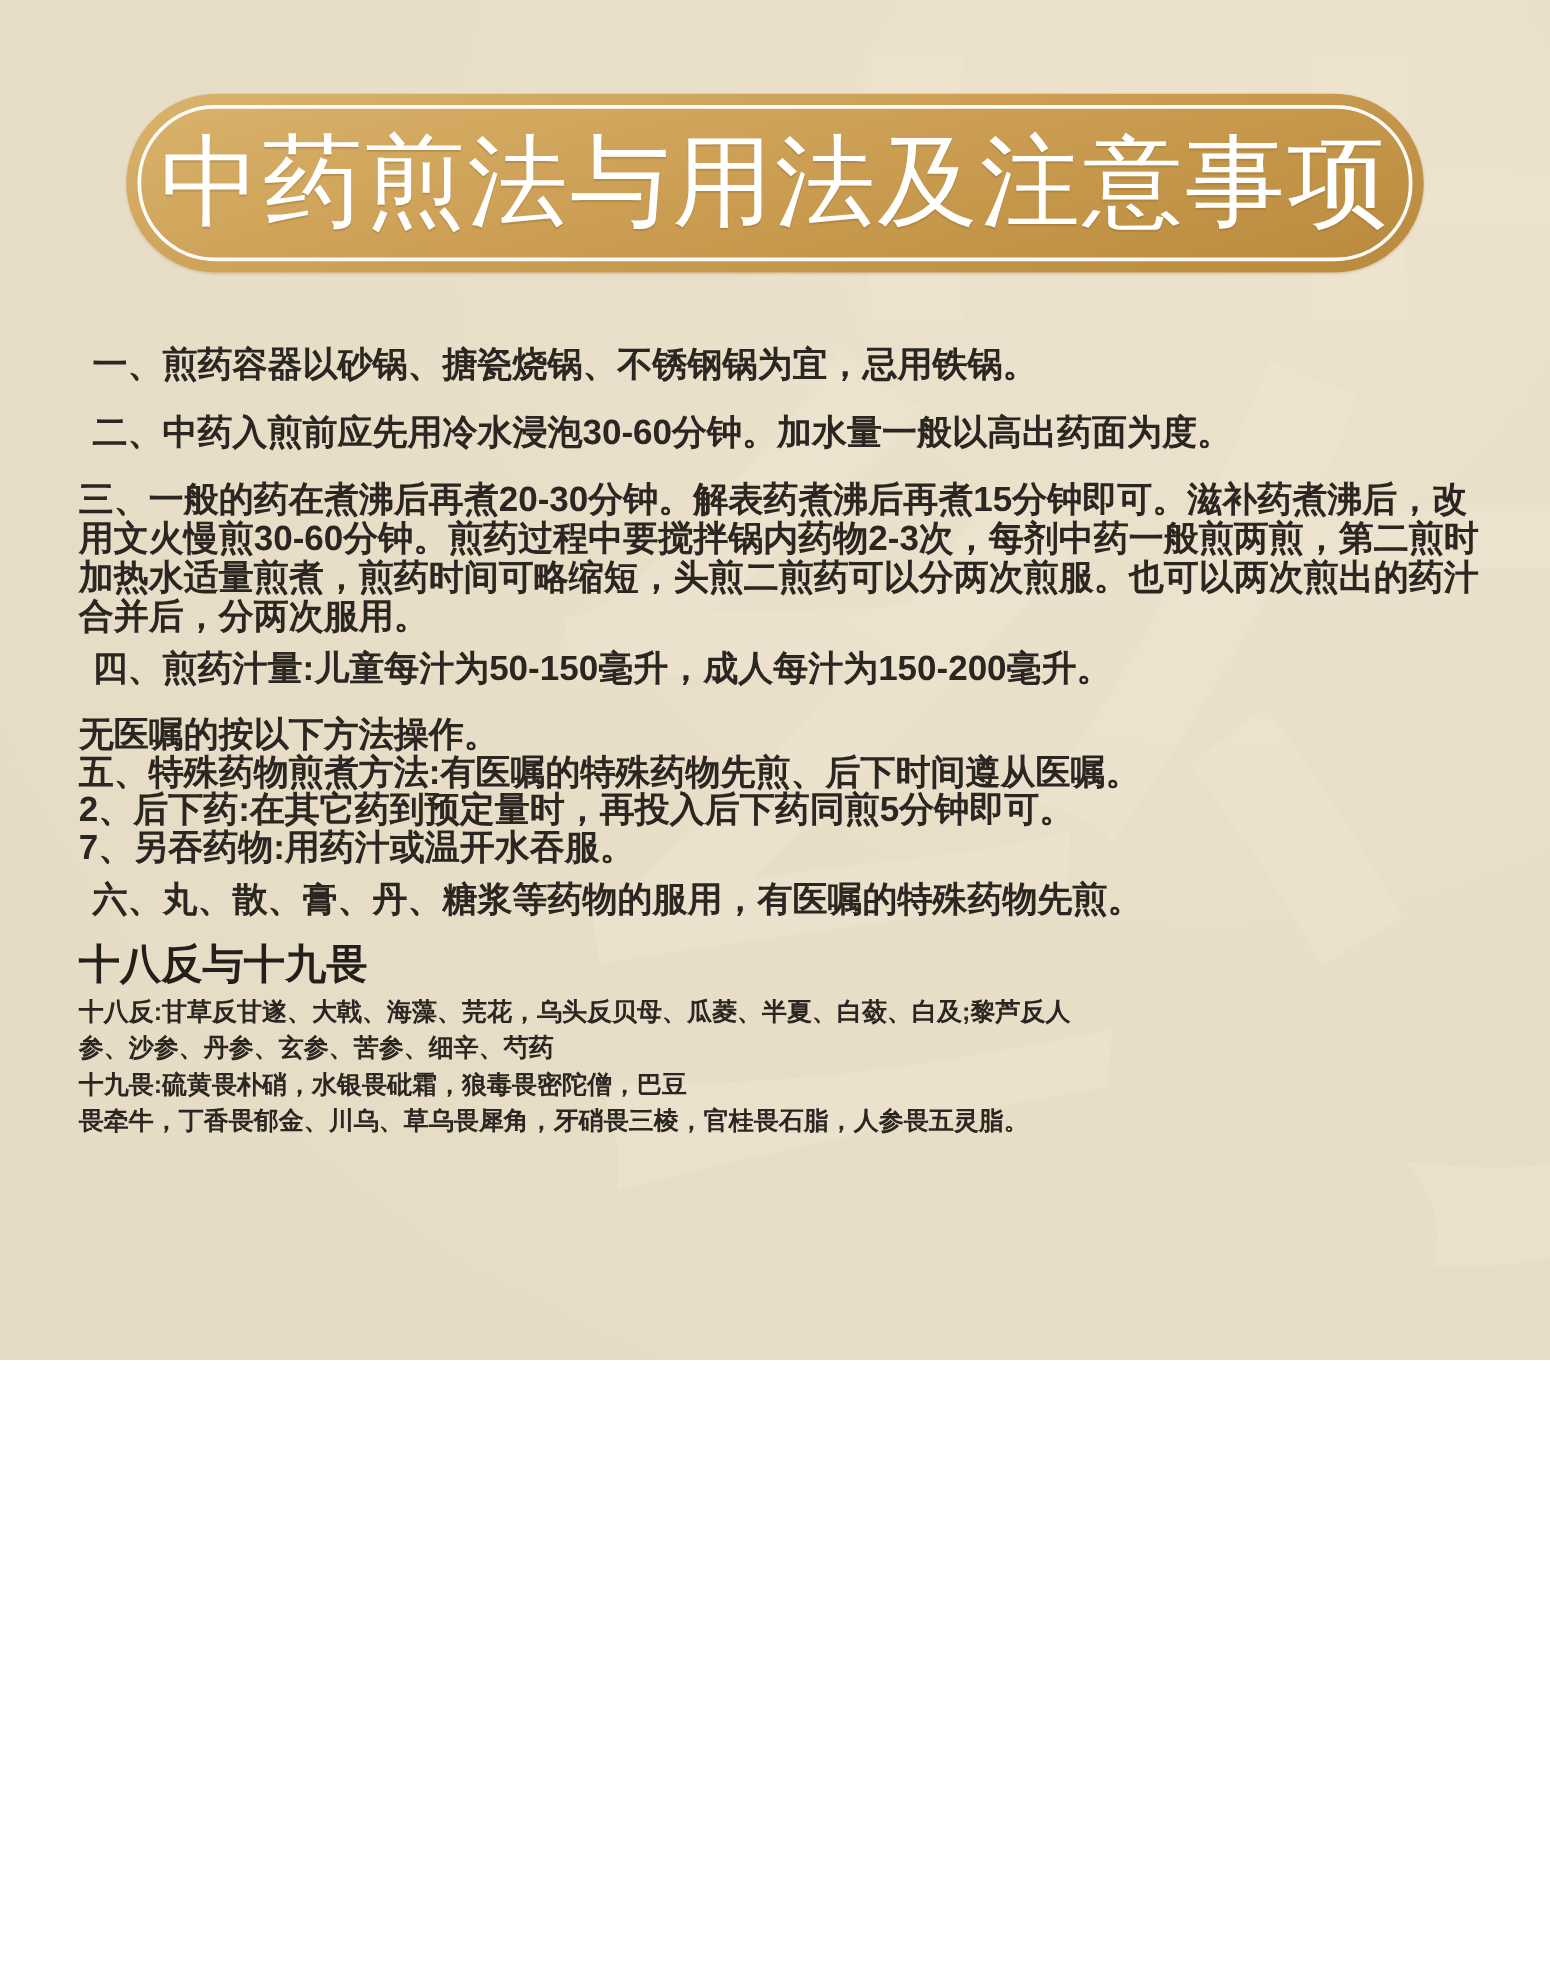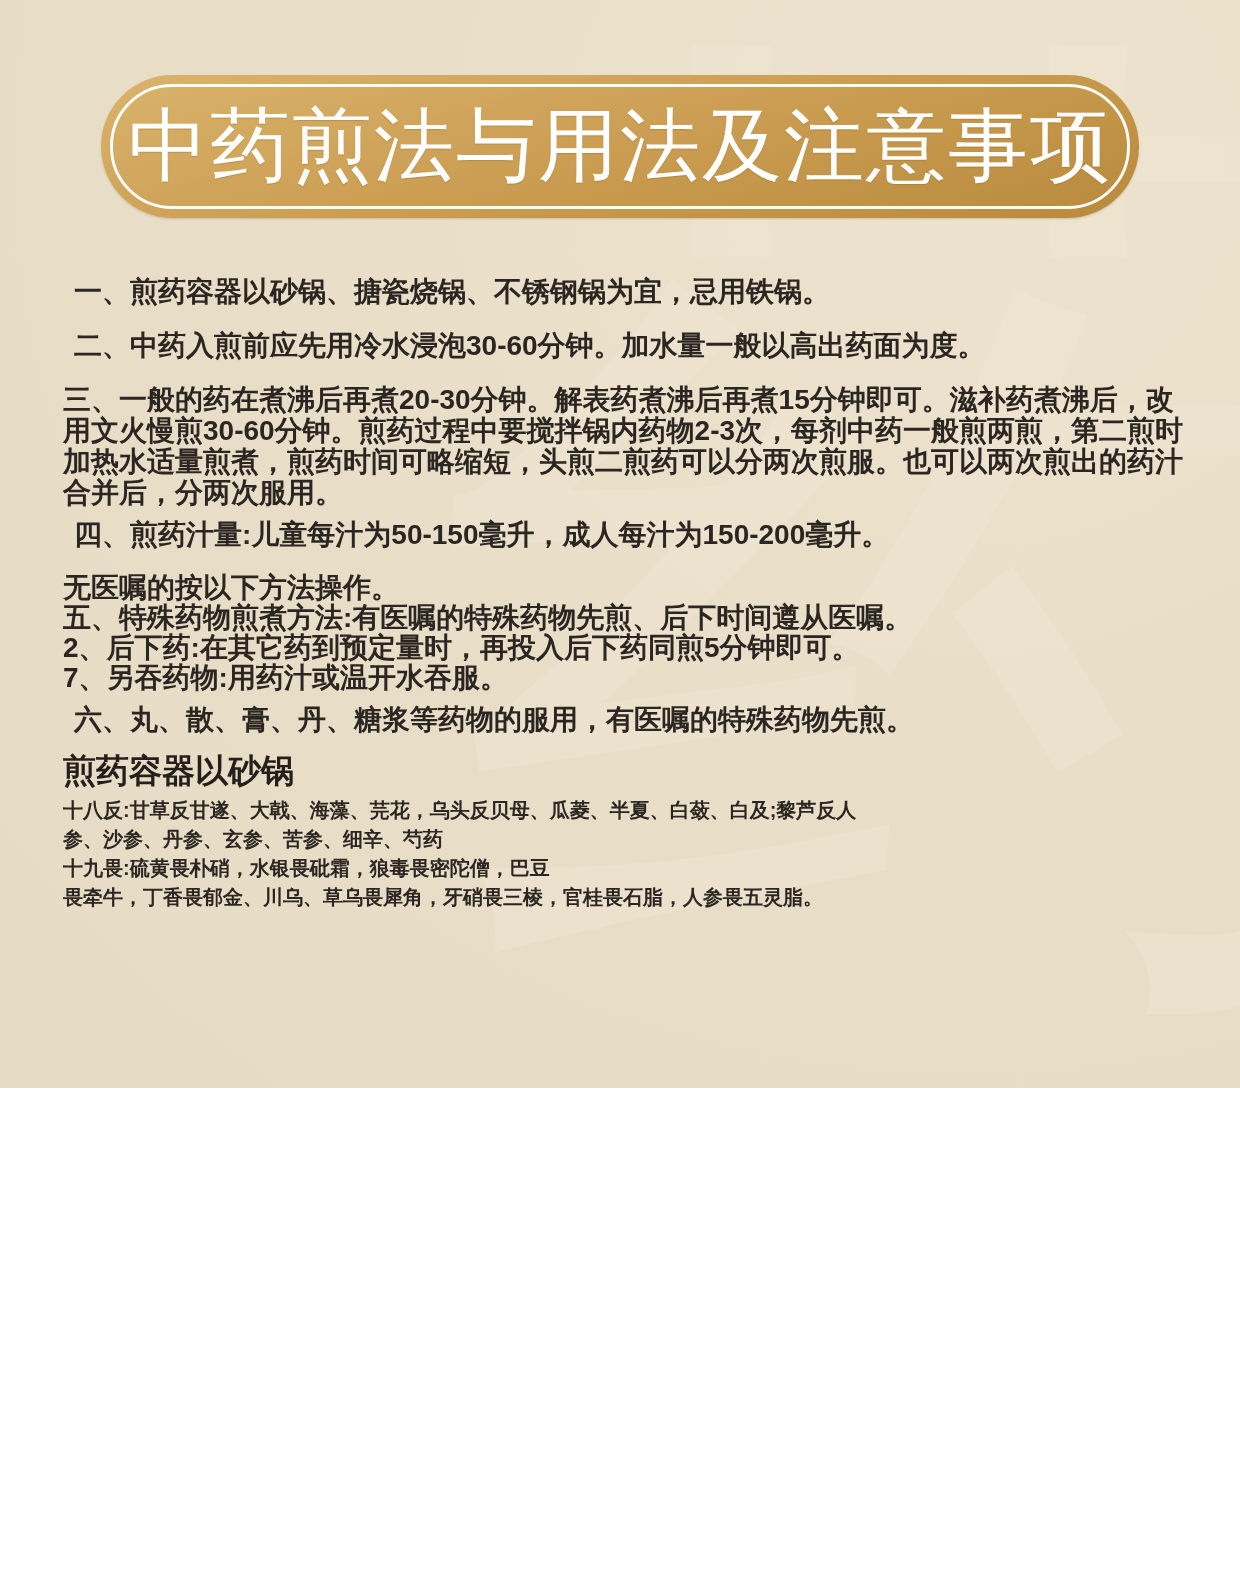--- a/index.html
+++ b/index.html
@@ -102,21 +102,21 @@
 
       <div class="block steps mb-sm">
         <div class="line">无医嘱的按以下方法操作。</div>
         <div class="line">五、特殊药物煎煮方法:有医嘱的特殊药物先煎、后下时间遵从医嘱。</div>
         <div class="line">2、后下药:在其它药到预定量时，再投入后下药同煎5分钟即可。</div>
         <div class="line">7、另吞药物:用药汁或温开水吞服。</div>
       </div>
 
       <p class="para" style="margin-bottom:17px;">六、丸、散、膏、丹、糖浆等药物的服用，有医嘱的特殊药物先煎。</p>
 
-      <h2 class="section-heading">煎药容器以砂锅</h2>
+      <h2 class="section-heading">十八反与十九畏</h2>
 
       <div class="block incomp">
         <div class="line">十八反:甘草反甘遂、大戟、海藻、芫花，乌头反贝母、瓜菱、半夏、白蔹、白及;黎芦反人</div>
         <div class="line">参、沙参、丹参、玄参、苦参、细辛、芍药</div>
         <div class="line">十九畏:硫黄畏朴硝，水银畏砒霜，狼毒畏密陀僧，巴豆</div>
         <div class="line">畏牵牛，丁香畏郁金、川乌、草乌畏犀角，牙硝畏三棱，官桂畏石脂，人参畏五灵脂。</div>
       </div>
 
     </div>
   </div>

